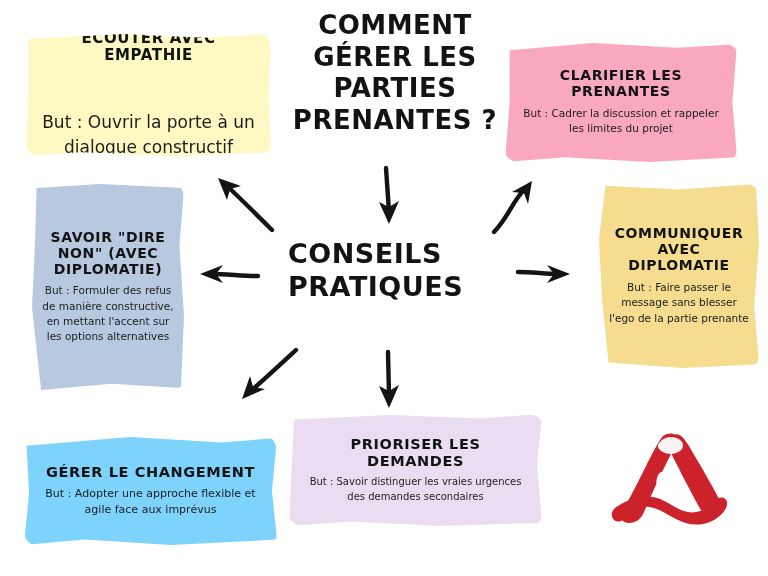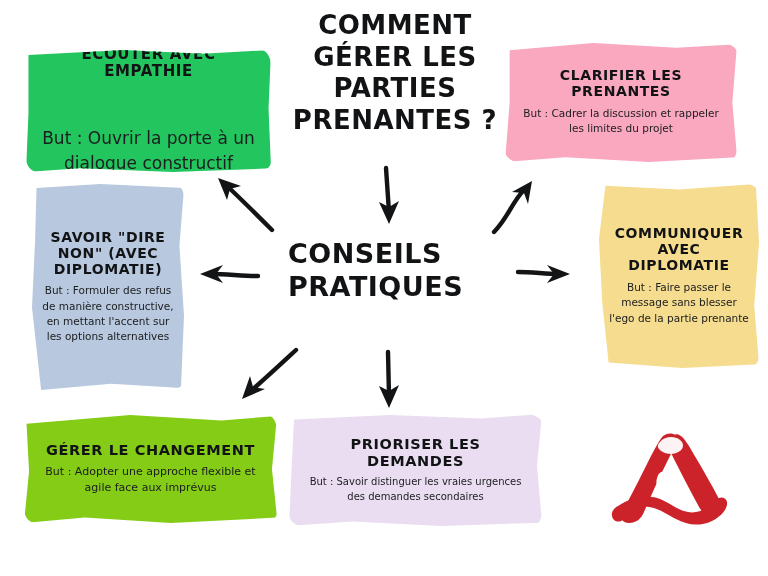--- a/index.html
+++ b/index.html
@@ -43,22 +43,22 @@
   .card-goal {
     font-family: "DejaVu Sans", sans-serif;
     font-weight: normal;
     line-height: 1.45;
     color: #1b1d1f;
     margin: 0;
   }
 
   
   #card-ecouter {
-    left: 26px; top: 50px; width: 245px; height: 122px;
-    background: #22c55e;
+    left: 26px; top: 34px; width: 245px; height: 122px;
+    background: #fef9c3;
     border-radius: 14px 10px 16px 12px / 12px 16px 10px 14px;
     clip-path: polygon(1% 4%, 40% 0%, 72% 3%, 100% 0%, 99% 48%, 100% 97%, 60% 100%, 22% 97%, 0% 100%, 1% 52%);
     gap: 40px;
   }
   #card-ecouter .card-title { font-size: 15px; }
   #card-ecouter .card-goal { font-size: 17px; }
 
   #card-clarifier {
     left: 505px; top: 43px; width: 232px; height: 119px;
     background: #F9A8C0;
@@ -82,22 +82,22 @@
     left: 599px; top: 184px; width: 160px; height: 184px;
     background: #F5DC8E;
     border-radius: 12px 12px 12px 12px / 12px 12px 12px 12px;
     clip-path: polygon(4% 1%, 50% 3%, 98% 0%, 100% 32%, 97% 66%, 100% 98%, 52% 100%, 6% 97%, 2% 64%, 0% 30%);
     padding: 12px 8px;
   }
   #card-communiquer .card-title { font-size: 14px; }
   #card-communiquer .card-goal { font-size: 10.5px; }
 
   #card-gerer-changement {
-    left: 24px; top: 415px; width: 253px; height: 108px;
-    background: #84cc16;
+    left: 24px; top: 437px; width: 253px; height: 108px;
+    background: #7dd3fc;
     border-radius: 14px 10px 16px 12px / 12px 16px 10px 14px;
     clip-path: polygon(1% 8%, 42% 0%, 78% 5%, 100% 1%, 98% 50%, 100% 95%, 58% 100%, 24% 95%, 0% 100%, 2% 52%);
   }
   #card-gerer-changement .card-title { font-size: 14.5px; }
   #card-gerer-changement .card-goal { font-size: 11px; }
 
   #card-prioriser {
     left: 289px; top: 414px; width: 253px; height: 112px;
     background: #EADDF2;
     border-radius: 12px 16px 10px 14px / 16px 10px 14px 12px;

